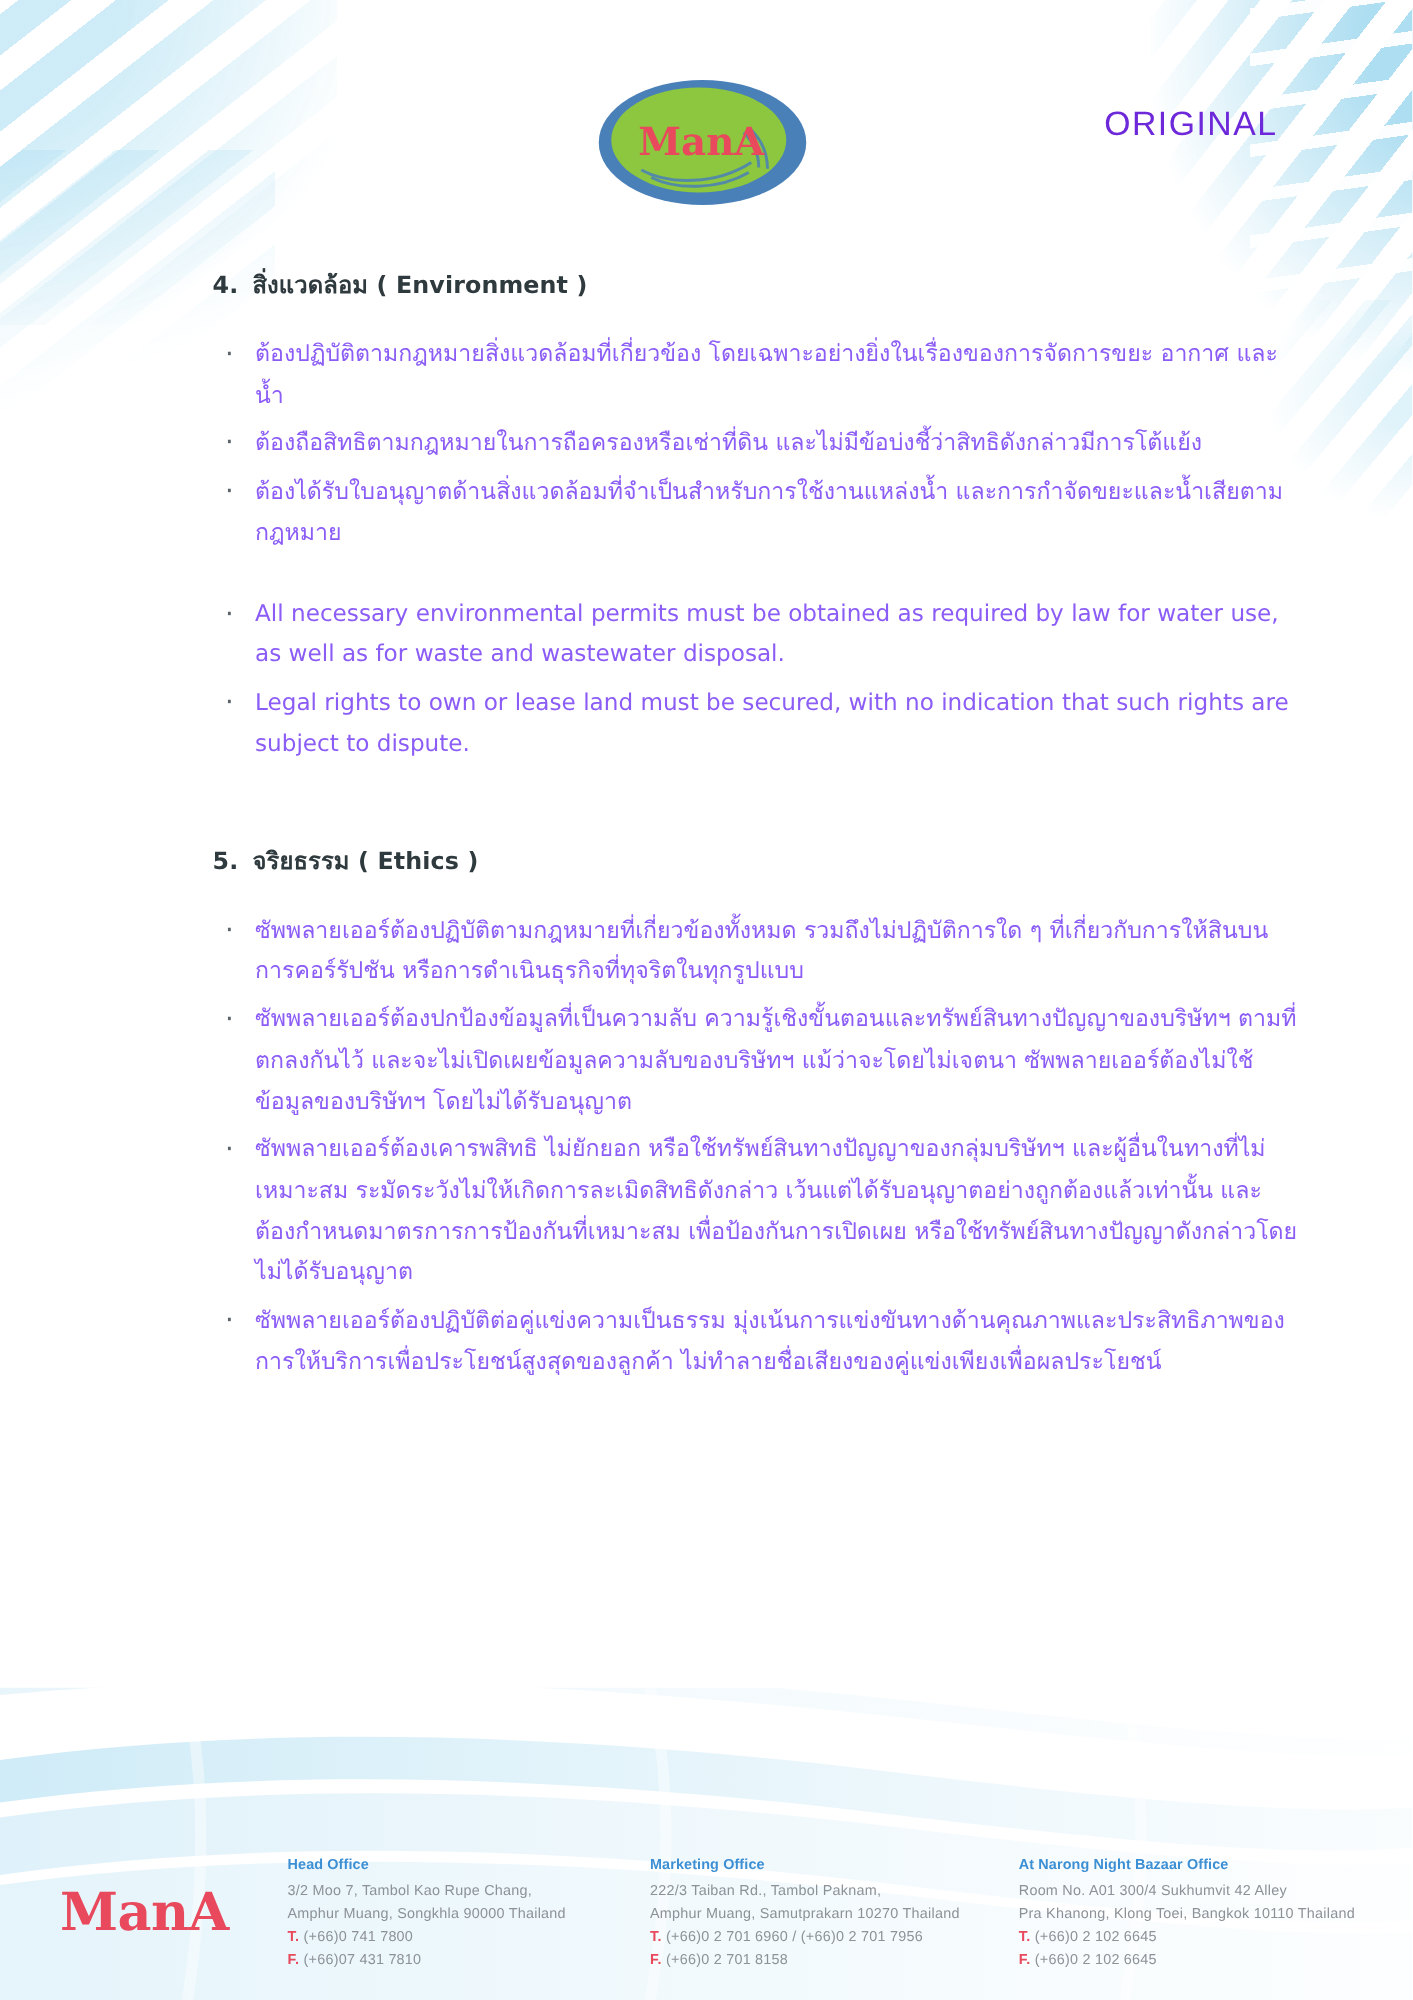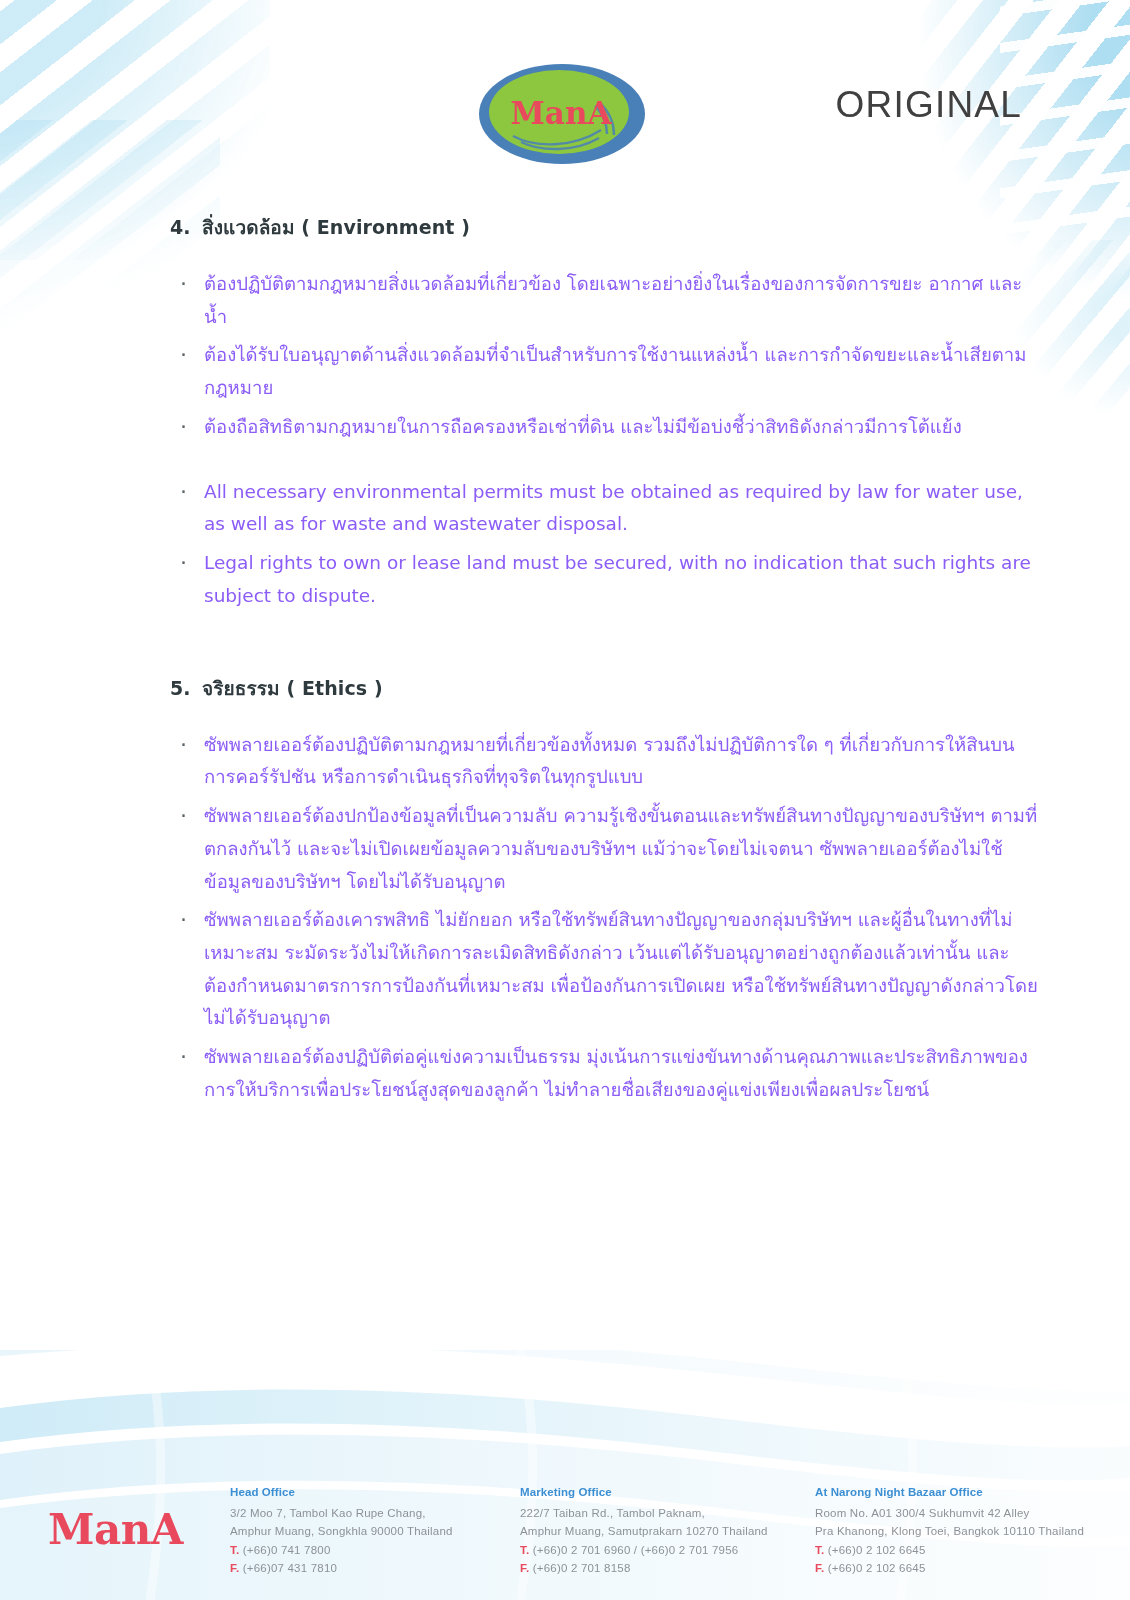--- a/index.html
+++ b/index.html
@@ -135,23 +135,23 @@
     left: 477px;
     top: 10px;
     width: 170px;
     height: 105px;
   }
   .original-stamp {
     position: absolute;
     right: 108px;
     top: 32px;
     font-family: "Liberation Sans", sans-serif;
-    font-size: 37px;
+    font-size: 27px;
     letter-spacing: 1.2px;
-    color: #404040;
+    color: #6d28d9;
     font-weight: 400;
   }
 
   
   .content {
     position: absolute;
     left: 0;
     right: 0;
     top: 212px;
     padding: 0 92px 0 170px;
@@ -322,22 +322,22 @@
 
   <div class="content">
 
     <div>
       <div class="section-heading">
         <span class="num">4.</span>
         <span class="ttl">สิ่งแวดล้อม ( Environment )</span>
       </div>
       <ul class="bullets">
         <li class="thai">ต้องปฏิบัติตามกฎหมายสิ่งแวดล้อมที่เกี่ยวข้อง โดยเฉพาะอย่างยิ่งในเรื่องของการจัดการขยะ อากาศ และน้ำ</li>
+        <li class="thai">ต้องถือสิทธิตามกฎหมายในการถือครองหรือเช่าที่ดิน และไม่มีข้อบ่งชี้ว่าสิทธิดังกล่าวมีการโต้แย้ง</li>
         <li class="thai">ต้องได้รับใบอนุญาตด้านสิ่งแวดล้อมที่จำเป็นสำหรับการใช้งานแหล่งน้ำ และการกำจัดขยะและน้ำเสียตามกฎหมาย</li>
-        <li class="thai">ต้องถือสิทธิตามกฎหมายในการถือครองหรือเช่าที่ดิน และไม่มีข้อบ่งชี้ว่าสิทธิดังกล่าวมีการโต้แย้ง</li>
       </ul>
       <div class="group-gap"></div>
       <ul class="bullets">
         <li class="eng">All necessary environmental permits must be obtained as required by law for water use, as well as for waste and wastewater disposal.</li>
         <li class="eng">Legal rights to own or lease land must be secured, with no indication that such rights are subject to dispute.</li>
       </ul>
     </div>
 
     <div class="section-gap"></div>
 
@@ -364,21 +364,21 @@
       <div class="office o1">
         <div class="oname">Head Office</div>
         <div class="line">3/2 Moo 7, Tambol Kao Rupe Chang,</div>
         <div class="line">Amphur Muang, Songkhla 90000 Thailand</div>
         <div class="line"><span class="lbl">T.</span> <span>(+66)0 741 7800</span></div>
         <div class="line"><span class="lbl">F.</span> <span>(+66)07 431 7810</span></div>
       </div>
 
       <div class="office o2">
         <div class="oname">Marketing Office</div>
-        <div class="line">222/7 Taiban Rd., Tambol Paknam,</div>
+        <div class="line">222/3 Taiban Rd., Tambol Paknam,</div>
         <div class="line">Amphur Muang, Samutprakarn 10270 Thailand</div>
         <div class="line"><span class="lbl">T.</span> <span>(+66)0 2 701 6960 / (+66)0 2 701 7956</span></div>
         <div class="line"><span class="lbl">F.</span> <span>(+66)0 2 701 8158</span></div>
       </div>
 
       <div class="office o3">
         <div class="oname">At Narong Night Bazaar Office</div>
         <div class="line">Room No. A01 300/4 Sukhumvit 42 Alley</div>
         <div class="line">Pra Khanong, Klong Toei, Bangkok 10110 Thailand</div>
         <div class="line"><span class="lbl">T.</span> <span>(+66)0 2 102 6645</span></div>

